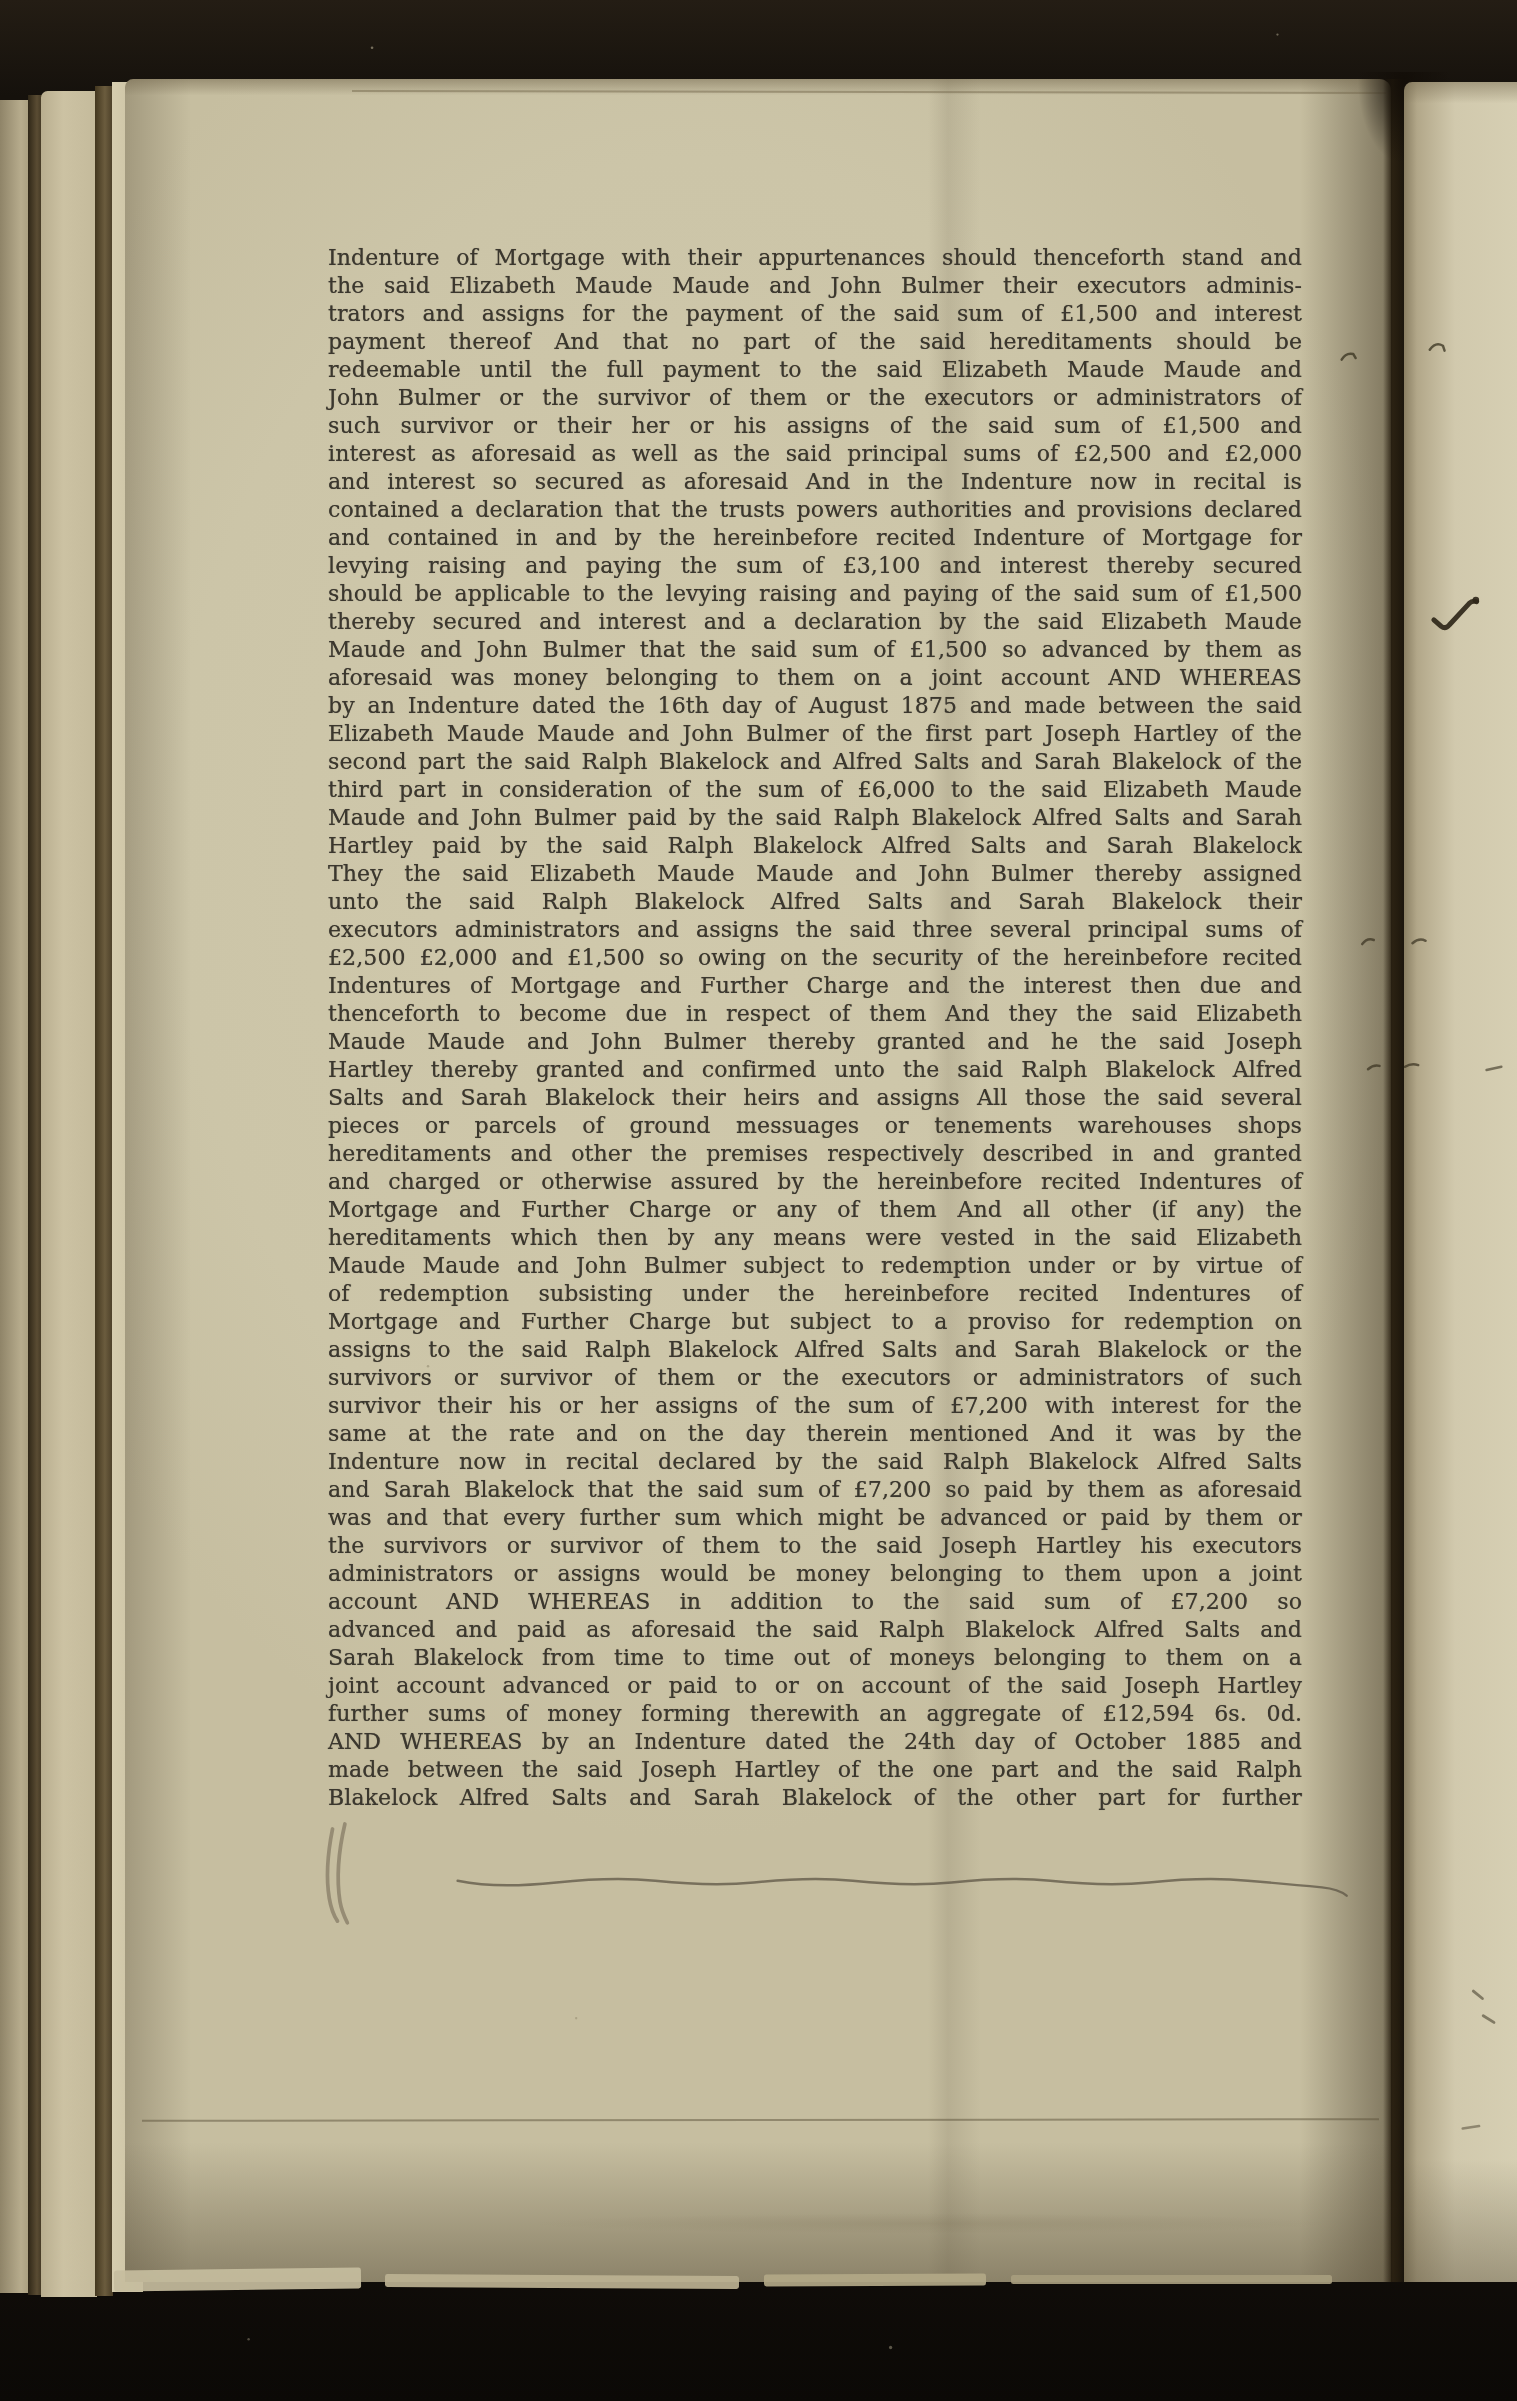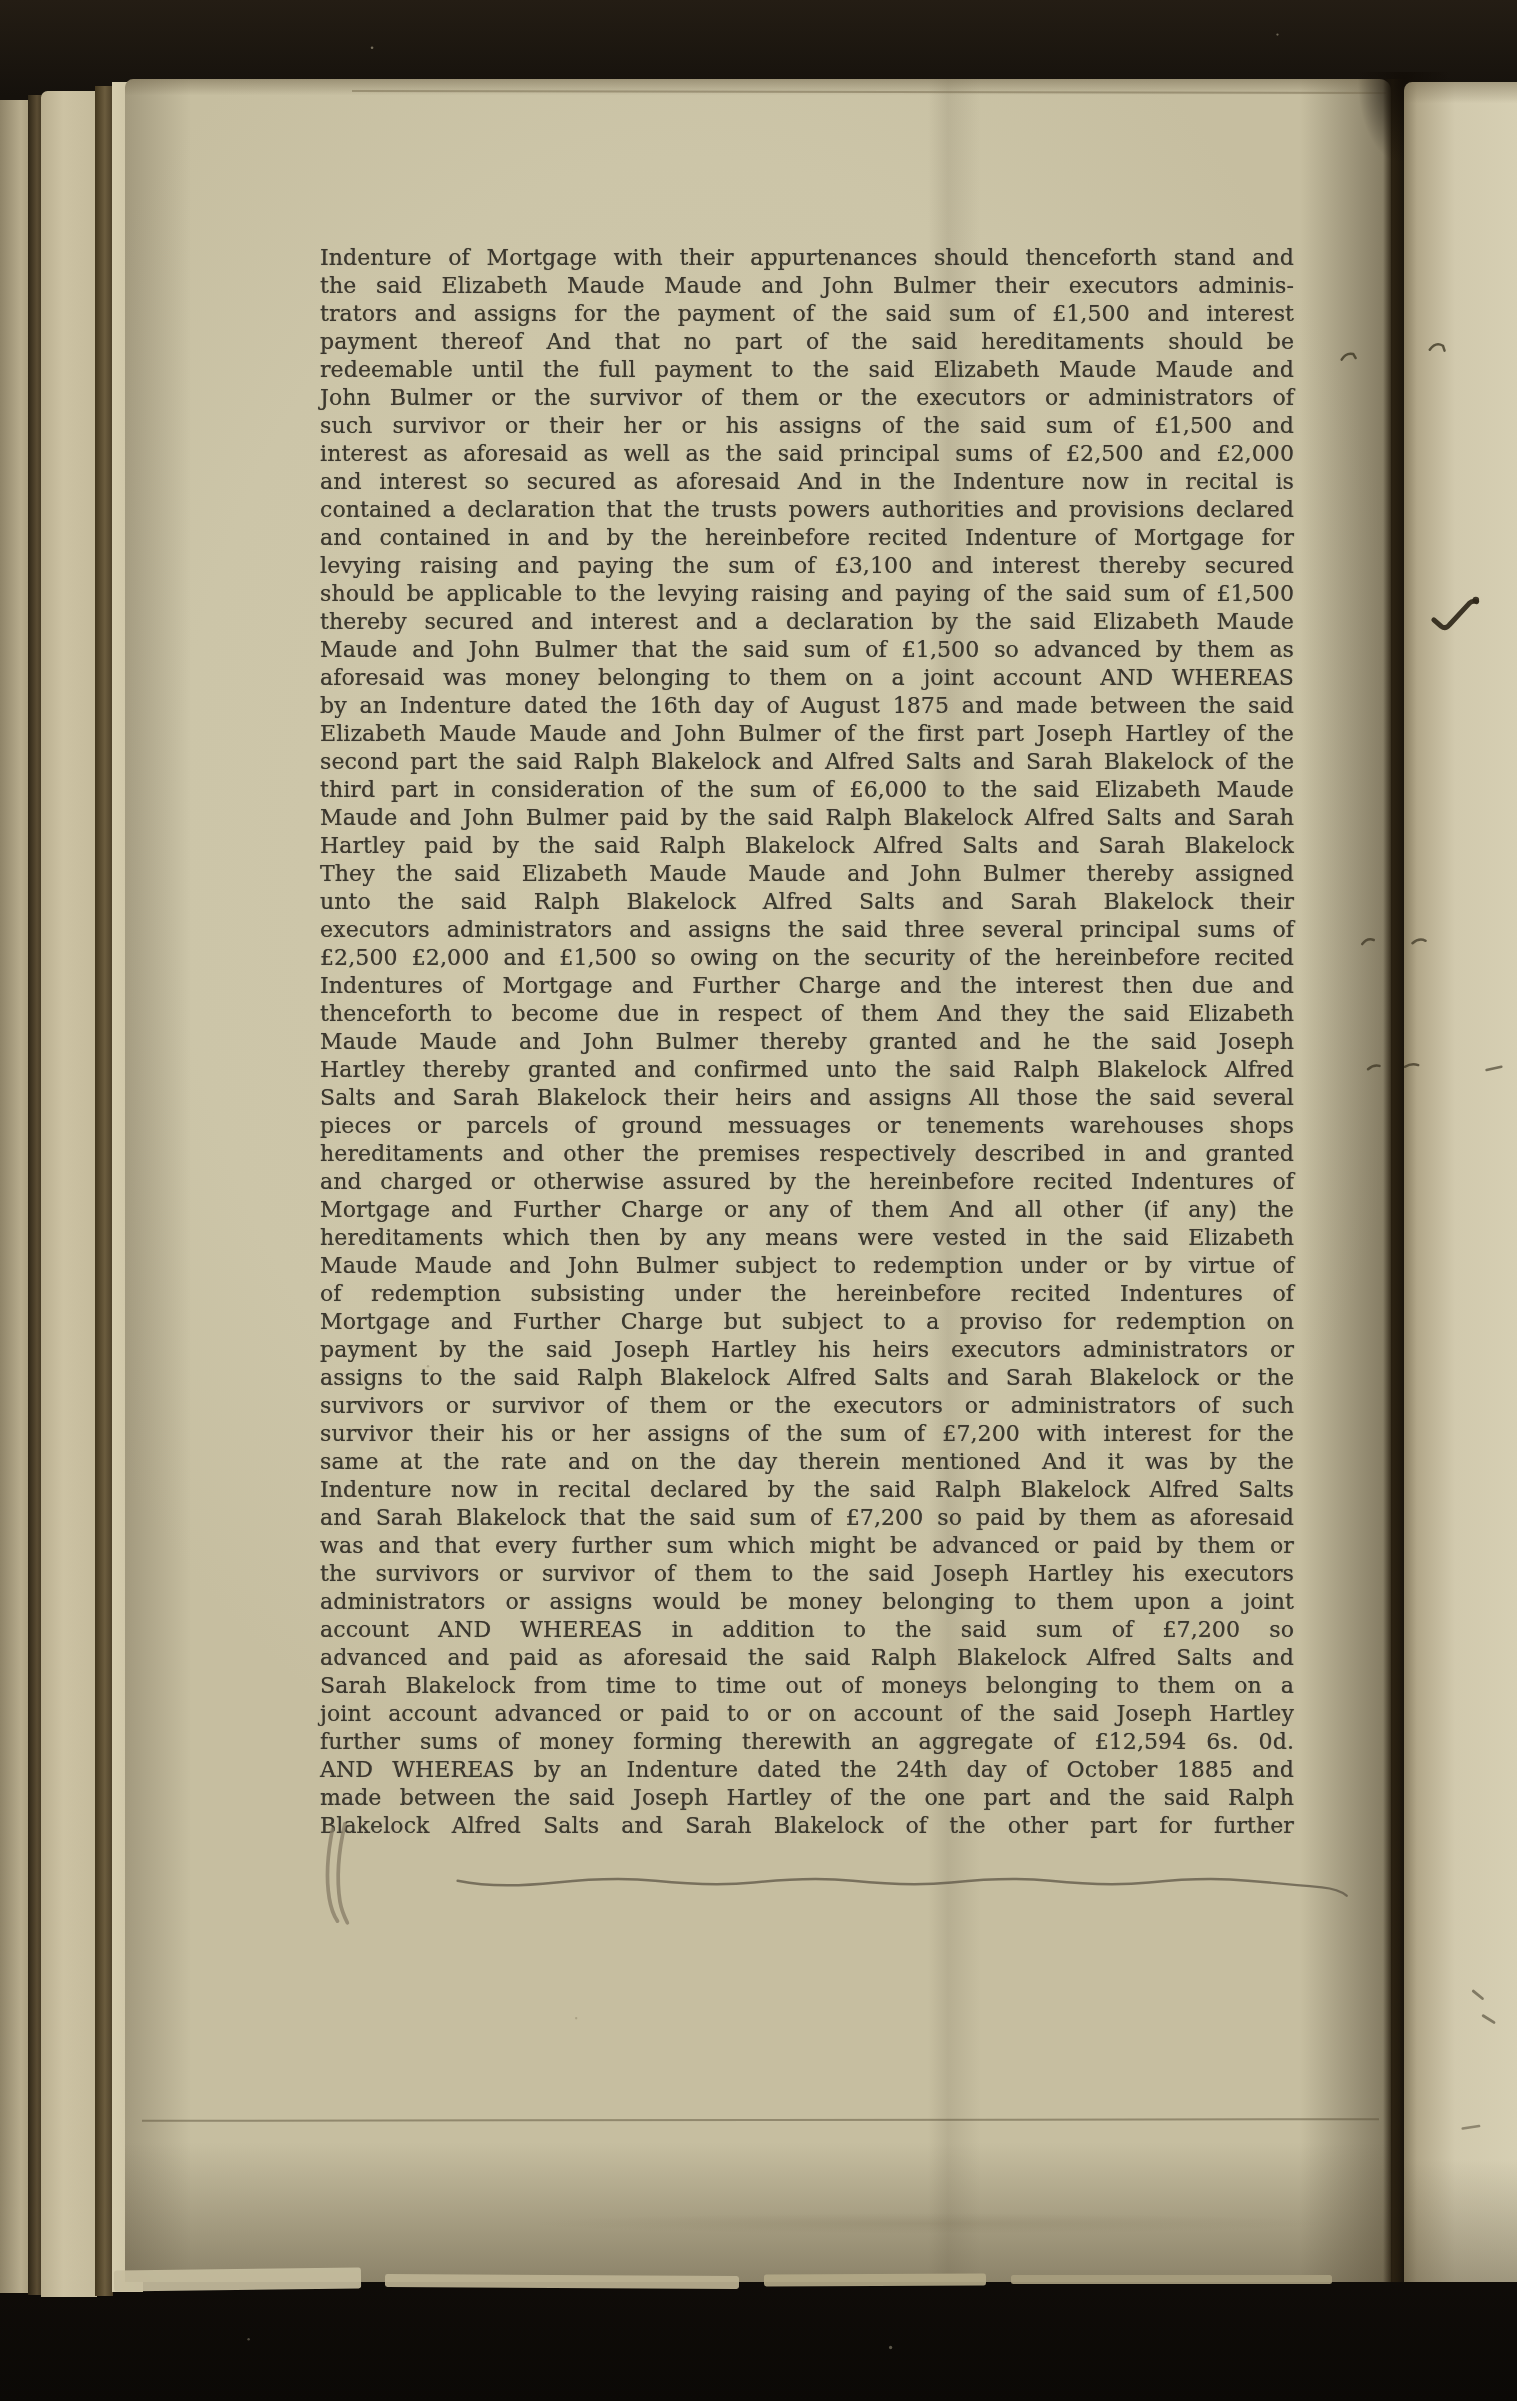--- a/index.html
+++ b/index.html
@@ -48,21 +48,21 @@
       linear-gradient(90deg, #8a7f63 0px, #b2a789 13px, #d1c9ad 51px, #d6cfb3 100%);}
 
   
   .rag{background:#c2b998;border-radius:2.5px;opacity:.92;}
   .rag1{left:114px;top:2269px;width:247px;height:21.4px;transform:rotate(-0.7deg);background:#c6bd9e;}
   .rag2{left:385px;top:2275px;width:354px;height:13px;transform:rotate(0.35deg);background:#bcb292;}
   .rag3{left:764px;top:2274px;width:222px;height:11.5px;transform:rotate(-0.3deg);background:#b2a887;}
   .rag4{left:1011px;top:2275px;width:321px;height:9px;background:#a79d7e;}
 
   
-  .text-block{left:320px;top:244px;width:974px;}
+  .text-block{left:328px;top:244px;width:974px;}
   .tline{height:28px;line-height:28px;font-size:22px;color:#3b372e;
          text-align:justify;text-align-last:justify;
          text-shadow:0 0 0.7px rgba(59,55,46,.55), 0.3px 0.4px 0.3px rgba(59,55,46,.25);
          letter-spacing:0.1px;}
 
   .marks{left:0;top:0;width:1517px;height:2401px;pointer-events:none;}
 </style>
 </head>
 <body>
 
@@ -121,21 +121,20 @@
       <div class="tline">Hartley thereby granted and confirmed unto the said Ralph Blakelock Alfred</div>
       <div class="tline">Salts and Sarah Blakelock their heirs and assigns All those the said several</div>
       <div class="tline">pieces or parcels of ground messuages or tenements warehouses shops</div>
       <div class="tline">hereditaments and other the premises respectively described in and granted</div>
       <div class="tline">and charged or otherwise assured by the hereinbefore recited Indentures of</div>
       <div class="tline">Mortgage and Further Charge or any of them And all other (if any) the</div>
       <div class="tline">hereditaments which then by any means were vested in the said Elizabeth</div>
       <div class="tline">Maude Maude and John Bulmer subject to redemption under or by virtue of</div>
       <div class="tline">of redemption subsisting under the hereinbefore recited Indentures of</div>
       <div class="tline">Mortgage and Further Charge but subject to a proviso for redemption on</div>
-      <div class="tline">payment by the said Joseph Hartley his heirs executors administrators or</div>
       <div class="tline">assigns to the said Ralph Blakelock Alfred Salts and Sarah Blakelock or the</div>
       <div class="tline">survivors or survivor of them or the executors or administrators of such</div>
       <div class="tline">survivor their his or her assigns of the sum of £7,200 with interest for the</div>
       <div class="tline">same at the rate and on the day therein mentioned And it was by the</div>
       <div class="tline">Indenture now in recital declared by the said Ralph Blakelock Alfred Salts</div>
       <div class="tline">and Sarah Blakelock that the said sum of £7,200 so paid by them as aforesaid</div>
       <div class="tline">was and that every further sum which might be advanced or paid by them or</div>
       <div class="tline">the survivors or survivor of them to the said Joseph Hartley his executors</div>
       <div class="tline">administrators or assigns would be money belonging to them upon a joint</div>
       <div class="tline">account AND WHEREAS in addition to the said sum of £7,200 so</div>

